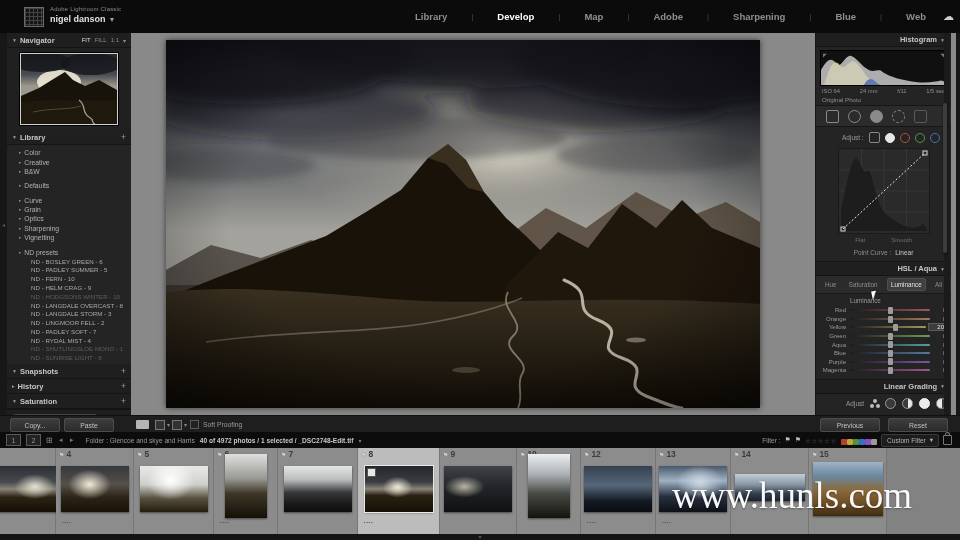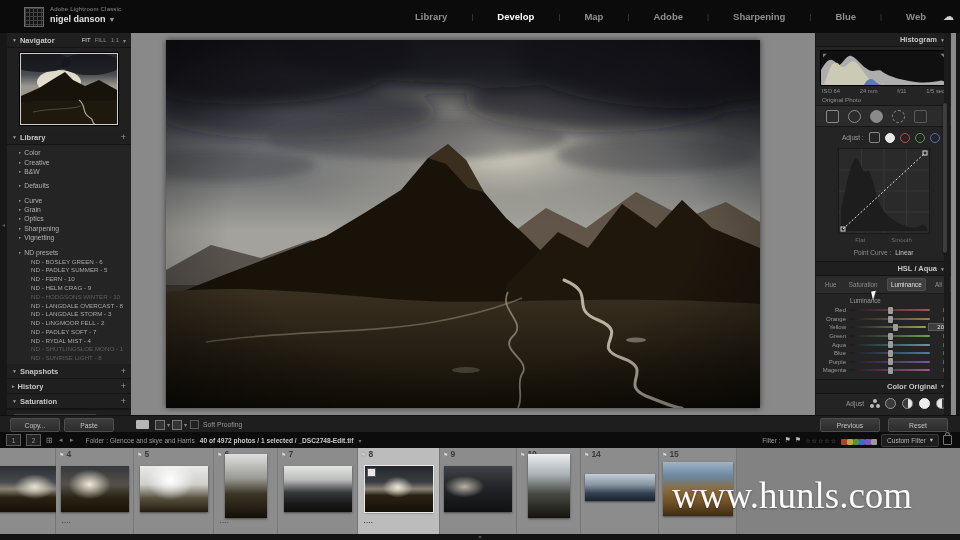--- a/index.html
+++ b/index.html
@@ -525,21 +525,21 @@
         <div class="hsl-row">
           <span class="hsl-label">Magenta</span>
           <div class="hsl-track" style="background: linear-gradient(90deg, rgb(28, 28, 28), rgb(160, 86, 143));">
             <span class="hsl-knob" style="left: 48%;"></span>
           </div>
           <span class="hsl-val">0</span>
         </div>
       </div>
 
     <div class="rp-header" style="margin-top:4px;border-top:1px solid #161616;">
-      <span>Color Original</span>
+      <span>Linear Grading</span>
       <span class="tri">▼</span>
     </div>
     <div id="cg-adjust">
       <span>Adjust</span>
       <span class="cg-ic tri3"></span>
       <span class="cg-ic dark"></span>
       <span class="cg-ic half"></span>
       <span class="cg-ic light"></span>
       <span class="cg-ic globe"></span>
     </div>
@@ -648,20 +648,36 @@
         </div>
         <div class="thumb t-land v-darkstorm"></div>
       </div>
       <div class="cell" style="width: 64px;">
         <div class="cell-head">
           <span class="cell-flag">⚑</span>
           <span class="cell-num">10</span>
         </div>
         <div class="thumb t-port v-graycloud"></div>
       </div>
+      <div class="cell" style="width: 75px;">
+        <div class="cell-head">
+          <span class="cell-flag">⚑</span>
+          <span class="cell-num">12</span>
+        </div>
+        <div class="thumb t-land v-bluedark"></div>
+        <div class="stars">▪▪▪▪</div>
+      </div>
+      <div class="cell" style="width: 75px;">
+        <div class="cell-head">
+          <span class="cell-flag">⚑</span>
+          <span class="cell-num">13</span>
+        </div>
+        <div class="thumb t-land v-bluelight"></div>
+        <div class="stars">▪▪▪▪</div>
+      </div>
       <div class="cell" style="width: 78px;">
         <div class="cell-head">
           <span class="cell-flag">⚑</span>
           <span class="cell-num">14</span>
         </div>
         <div class="thumb t-pano v-pano"></div>
       </div>
       <div class="cell" style="width: 78px;">
         <div class="cell-head">
           <span class="cell-flag">⚑</span>

